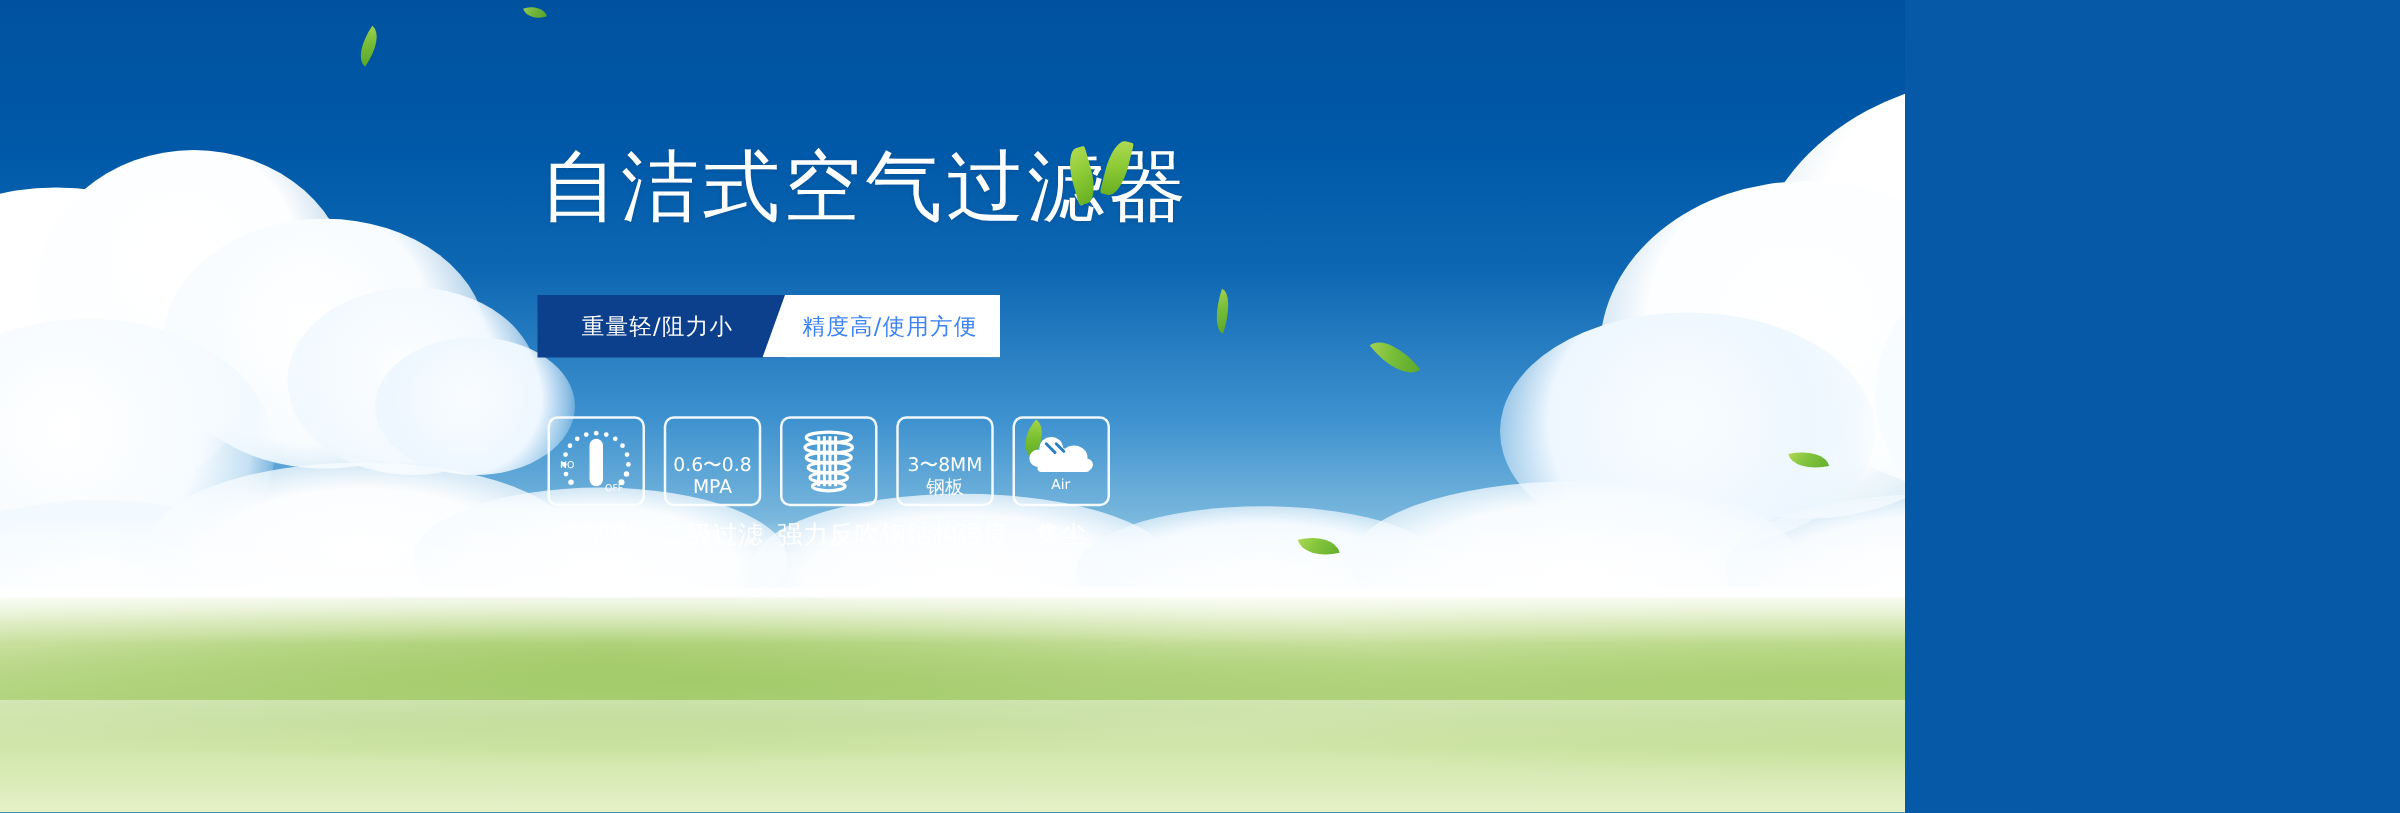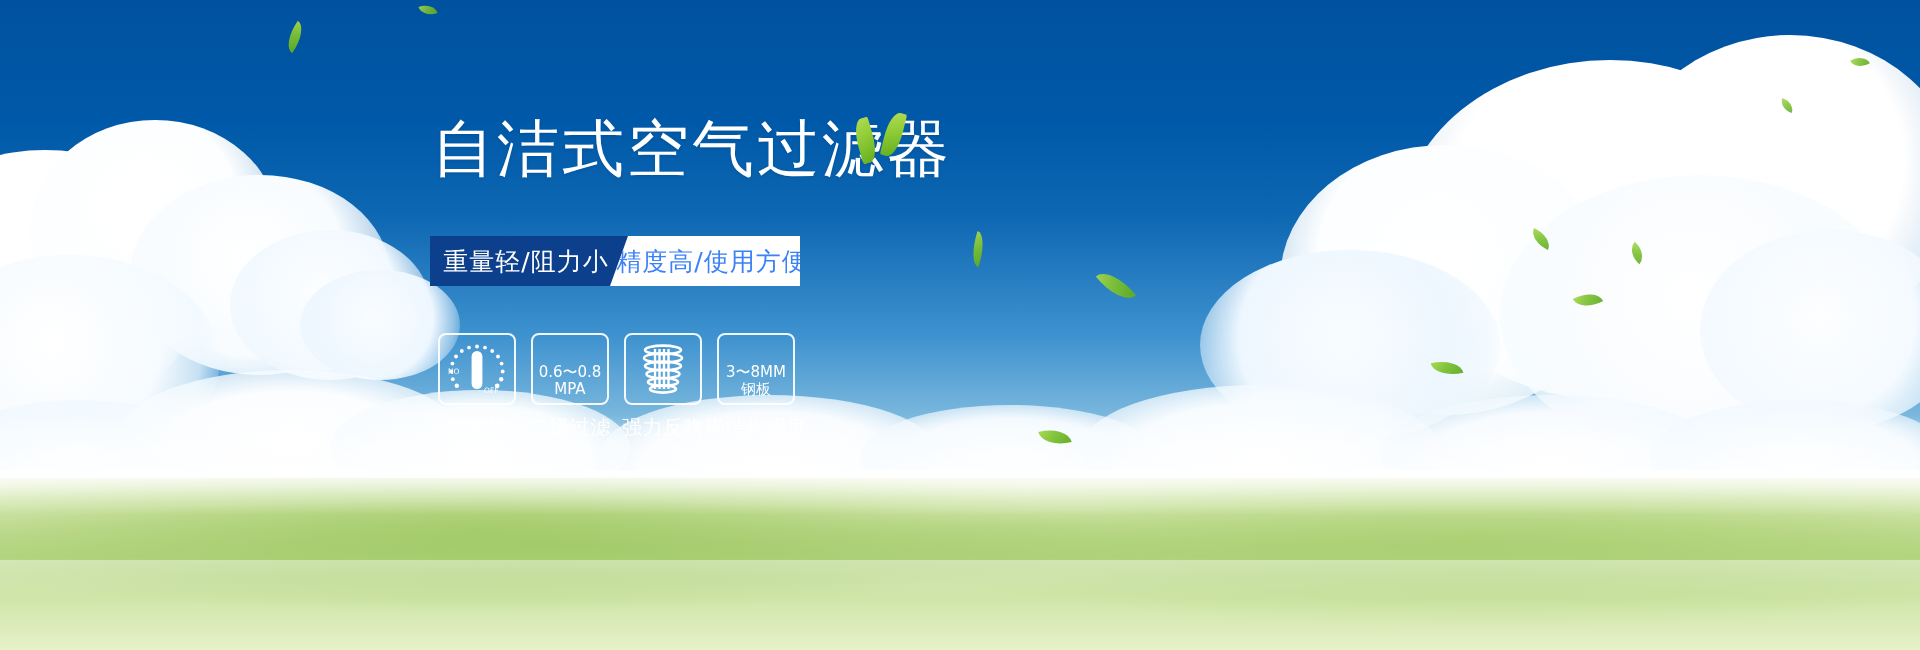--- a/index.html
+++ b/index.html
@@ -4,21 +4,21 @@
 <style>
   * { margin:0; padding:0; box-sizing:border-box; }
   html,body { width:1920px; height:650px; overflow:hidden; }
   body {
     font-family:"Liberation Sans","DejaVu Sans",sans-serif;
     background:#0559a6;
   }
 
   #banner {
     position:relative;
-    width:1920px; height:650px;
+    width:1524px; height:650px;
     overflow:hidden;
     background:
       linear-gradient(180deg,
         #0053a3 0%,
         #0059aa 18%,
         #0f68b4 36%,
         #2c84c6 50%,
         #5aa6d8 58%,
         #8cc3e4 64%,
         #c3dcec 68%,
@@ -146,21 +146,21 @@
     background:linear-gradient(160deg,#b4dc55 0%,#8ecb36 45%,#63ac1f 100%);
     border-radius:60% 8% 60% 8%;
   }
   .tleaf-a { left:2px;  top:10px; transform:rotate(-16deg); }
   .tleaf-b { left:30px; top:4px;  transform:rotate(14deg); }
 
   
   .tabs { position:absolute; left:430px; top:236px; height:50px; display:flex; }
   .tab {
     height:50px; display:flex; align-items:center; justify-content:center;
-    font-size:25px; letter-spacing:1px; white-space:nowrap;
+    font-size:18px; letter-spacing:1px; white-space:nowrap;
     font-family:"DejaVu Sans","Liberation Sans",sans-serif;
   }
   .tab-primary {
     width:198px; background:#0c3f8c; color:#ffffff;
     padding-right:6px;
   }
   .tab-secondary {
     width:190px; background:#ffffff; color:#3b82f6;
     clip-path:polygon(18px 0, 100% 0, 100% 100%, 0 100%);
     margin-left:-18px; padding-left:14px;
@@ -327,16 +327,35 @@
       <div class="feature">
         <div class="feature-box">
           <div class="feature-text">
             <div>3〜8MM</div>
             <div class="cn">钢板</div>
           </div>
         </div>
         <div class="feature-label">钢结构强度</div>
       </div>
 
+      <div class="feature">
+        <div class="feature-box">
+          <div class="leaf" style="left:6px;top:3px;width:18px;height:26px;transform:rotate(42deg);"></div>
+          <svg class="icon-svg" width="62" height="52" viewBox="0 0 62 52" style="position:relative;">
+            <g fill="#ffffff">
+              <circle cx="12.5" cy="23.5" r="7"></circle>
+              <circle cx="23" cy="16" r="9.5"></circle>
+              <path d="M22 34 C14 34 12 28 17 24 C17 16 27 11 34 16 C41 10 53 15 52 24 C58 25 58 33 51 34 Z"></path>
+              <rect x="12" y="28" width="42" height="6.5" rx="3.2"></rect>
+            </g>
+            <g stroke="#2a7fc4" stroke-width="2.4" fill="none" stroke-linecap="round">
+              <line x1="19" y1="12" x2="26" y2="19"></line>
+              <line x1="27" y1="12" x2="33" y2="18"></line>
+            </g>
+            <text x="23" y="48" fill="#ffffff" font-size="11" font-family="DejaVu Sans, sans-serif">Air</text>
+          </svg>
+        </div>
+        <div class="feature-label">集尘</div>
+      </div>
 
     </div>
   </div>
 </div>
 
 </body></html>

